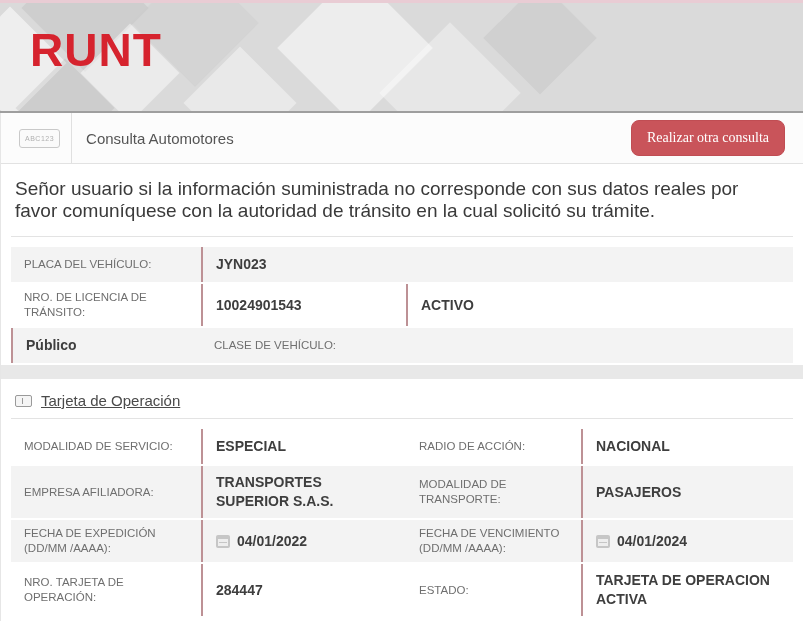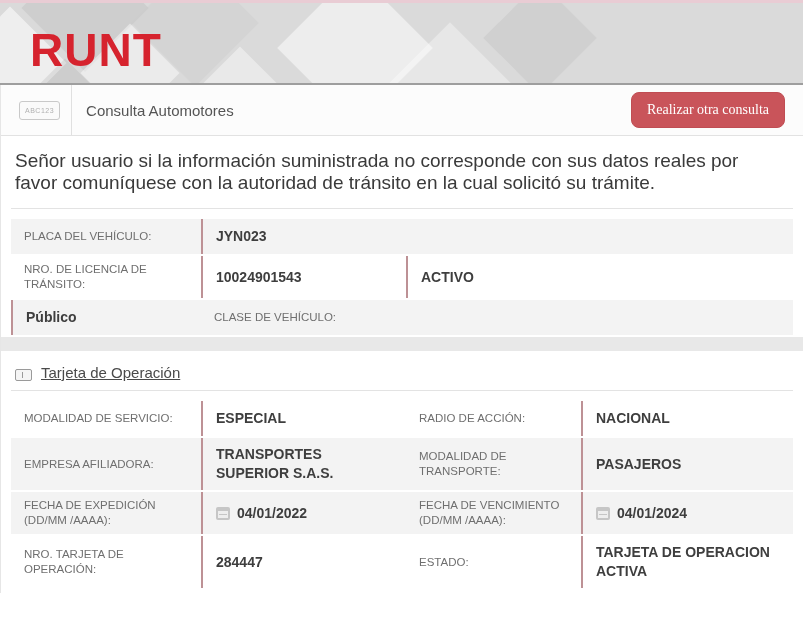--- a/index.html
+++ b/index.html
@@ -6,21 +6,21 @@
   html,body { width:803px; height:626px; }
   body {
     font-family:"Liberation Sans","DejaVu Sans",sans-serif;
     background:#ffffff; color:#3c3c3c; overflow:hidden; position:relative;
   }
   
   .top-strip { height:3px; background:#e9ccd4; }
 
   
   .header {
-    position:relative; height:82px; background:#dadada;
+    position:relative; height:110px; background:#dadada;
     border-bottom:2px solid #9e9e9e; overflow:hidden;
   }
   .diamonds { position:absolute; inset:0; pointer-events:none; }
   .dm { position:absolute; transform:rotate(45deg); }
   .dm1 { left:-30px; top:20px;  width:80px;  height:80px;  background:rgba(255,255,255,0.55); }
   .dm2 { left:40px;  top:-40px; width:90px;  height:90px;  background:rgba(170,170,170,0.25); }
   .dm3 { left:95px;  top:35px;  width:70px;  height:70px;  background:rgba(255,255,255,0.45); }
   .dm4 { left:30px;  top:70px;  width:70px;  height:70px;  background:rgba(160,160,160,0.22); }
   .dm5 { left:150px; top:-25px; width:90px;  height:90px;  background:rgba(200,200,200,0.35); }
   .dm6 { left:300px; top:-10px; width:110px; height:110px; background:rgba(255,255,255,0.5); }
@@ -80,21 +80,21 @@
   .cal-icon::before {
     content:""; position:absolute; left:2px; right:2px; top:4px; bottom:2px;
     background:#eeeeee;
   }
   .cal-icon::after {
     content:""; position:absolute; left:3px; right:3px; top:7px; height:3px;
     border-top:1px solid #c6c6c6; border-bottom:1px solid #c6c6c6;
   }
 
   .section-band { height:14px; background:#e8e8e8; margin-top:2px; }
-  .section-head { display:flex; align-items:flex-end; padding:13px 14px 9px; }
+  .section-head { display:flex; align-items:center; padding:13px 14px 9px; }
   .card-icon {
     width:17px; height:12px; border:1px solid #9a9a9a; border-radius:2px;
     display:inline-block; margin-right:9px; position:relative; background:#f5f5f5;
   }
   .card-icon::before {
     content:""; position:absolute; right:3px; top:2px; bottom:2px; width:5px;
     border-left:1px solid #9a9a9a;
   }
   .section-title { font-size:15px; color:#4a4a4a; text-decoration:underline; cursor:pointer; }
 </style>

